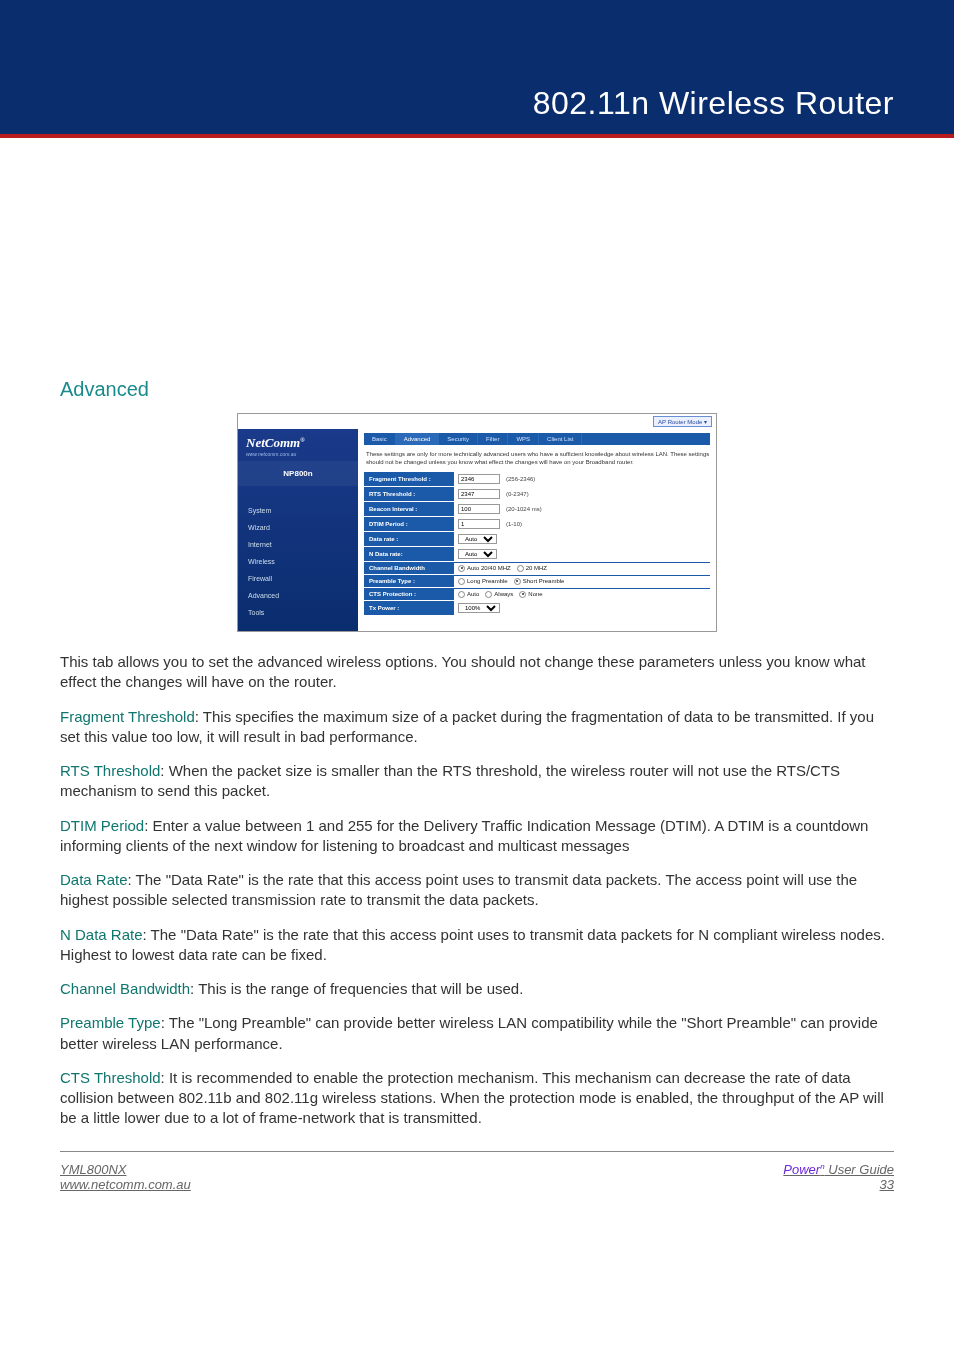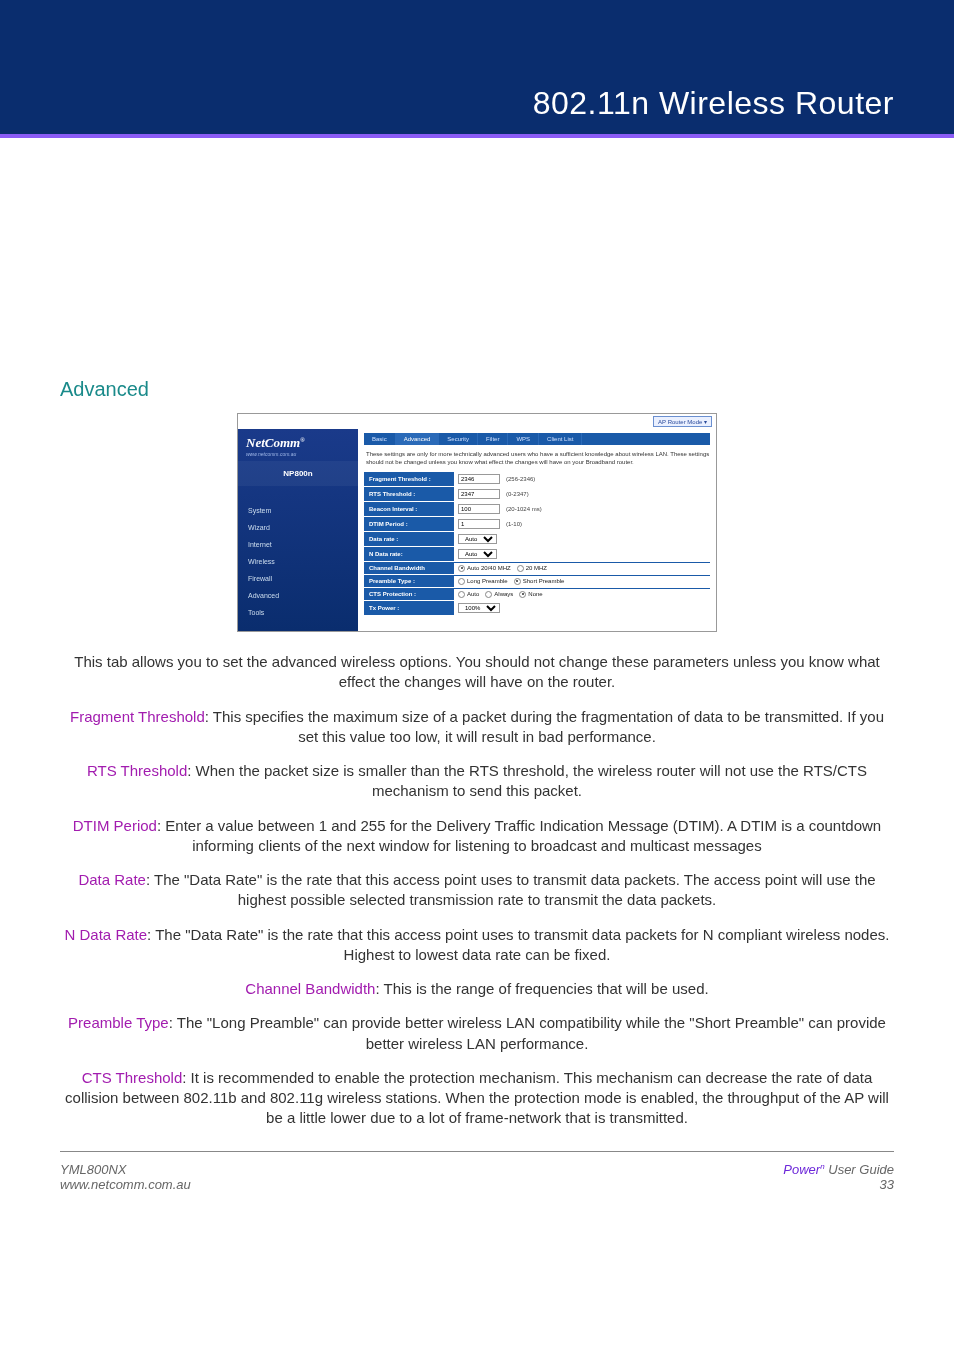--- a/index.html
+++ b/index.html
@@ -1,18 +1,18 @@
 <!DOCTYPE html>
 <html><head>
 <meta charset="utf-8">
 <style>
   * { box-sizing: border-box; margin: 0; padding: 0; }
   body { width: 954px; height: 1350px; font-family: Arial, Helvetica, sans-serif; background: #fff; color: #333; }
   .top-bar { height: 75px; background: #0a2d6e; }
-  .header-band { background: #0a2d6e; padding: 10px 60px 12px 0; text-align: right; border-bottom: 4px solid #8b5cf6; }
+  .header-band { background: #0a2d6e; padding: 10px 60px 12px 0; text-align: right; border-bottom: 4px solid #b91c1c; }
   .header-title { color: #fff; font-size: 32px; font-weight: 300; letter-spacing: 0.5px; }
   .content { padding: 0 60px 0 60px; }
   .section-title { color: #1a8a8a; font-size: 20px; font-weight: 400; margin-top: 240px; margin-bottom: 12px; }
   .screenshot { width: 480px; margin: 0 auto 20px auto; background: #fff; border: 1px solid #999; font-size: 7px; }
   .ss-top { text-align: right; padding: 2px 4px; }
   .ss-modebtn { display: inline-block; border: 1px solid #6a8fd0; background: #eaf0ff; color: #2a4a9a; padding: 1px 4px; font-size: 6px; }
   .ss-body { display: flex; }
   .ss-side { width: 120px; background: linear-gradient(#1a3a8a,#0a2d6e); padding: 0 0 10px 0; }
   .ss-logo { color: #fff; font-style: italic; font-weight: bold; font-size: 13px; padding: 6px 8px 0 8px; font-family: Georgia, serif; }
   .ss-logo sup { font-size: 6px; }
@@ -26,23 +26,23 @@
   .ss-note { font-size: 6px; color: #333; margin: 4px 0 6px 2px; line-height: 1.25; }
   .ss-row { display: flex; align-items: center; background: #1a5aa8; color: #fff; font-size: 6px; margin-bottom: 1px; }
   .ss-label { width: 90px; padding: 3px 5px; font-weight: bold; }
   .ss-val { background: #fff; color: #000; flex: 1; padding: 2px 4px; display: flex; align-items: center; gap: 6px; }
   .ss-inp { border: 1px solid #999; font-size: 6px; padding: 1px 2px; width: 42px; background: #fff; }
   .ss-sel { border: 1px solid #999; font-size: 6px; padding: 0 2px; background: #fff; }
   .ss-hint { color: #444; font-size: 6px; }
   .ss-radio { display: inline-flex; align-items: center; gap: 2px; font-size: 6px; color: #222; }
   .ss-r { width:7px; height:7px; border:1px solid #888; border-radius:50%; display:inline-block; position:relative; }
   .ss-r.on::after { content:""; position:absolute; inset:1.5px; background:#333; border-radius:50%; }
-  .para { font-size: 15px; line-height: 1.35; color: #333; margin: 14px 0; font-weight: 300; text-align: center; }
-  .para b, .para strong { font-weight: 400; color: #a21caf; }
-  .footer { border-top: 1px solid #888; margin: 22px 60px 0 60px; padding-top: 10px; display: flex; justify-content: space-between; font-size: 13px; color: #666; font-style: italic; }
+  .para { font-size: 15px; line-height: 1.35; color: #333; margin: 14px 0; font-weight: 300; }
+  .para b, .para strong { font-weight: 400; color: #0f766e; }
+  .footer { border-top: 1px solid #888; margin: 22px 60px 0 60px; padding-top: 10px; display: flex; justify-content: space-between; font-size: 13px; color: #666; font-style: italic; text-decoration: underline; }
   .footer .right { text-align: right; }
   .brand { color: #6d28d9; font-style: italic; text-align: center; }
   .brand sup { font-size: 8px; }
 </style>
 </head>
 <body>
 
 <div class="top-bar"></div>
 <div class="header-band">
   <span class="header-title">802.11n Wireless Router</span>

